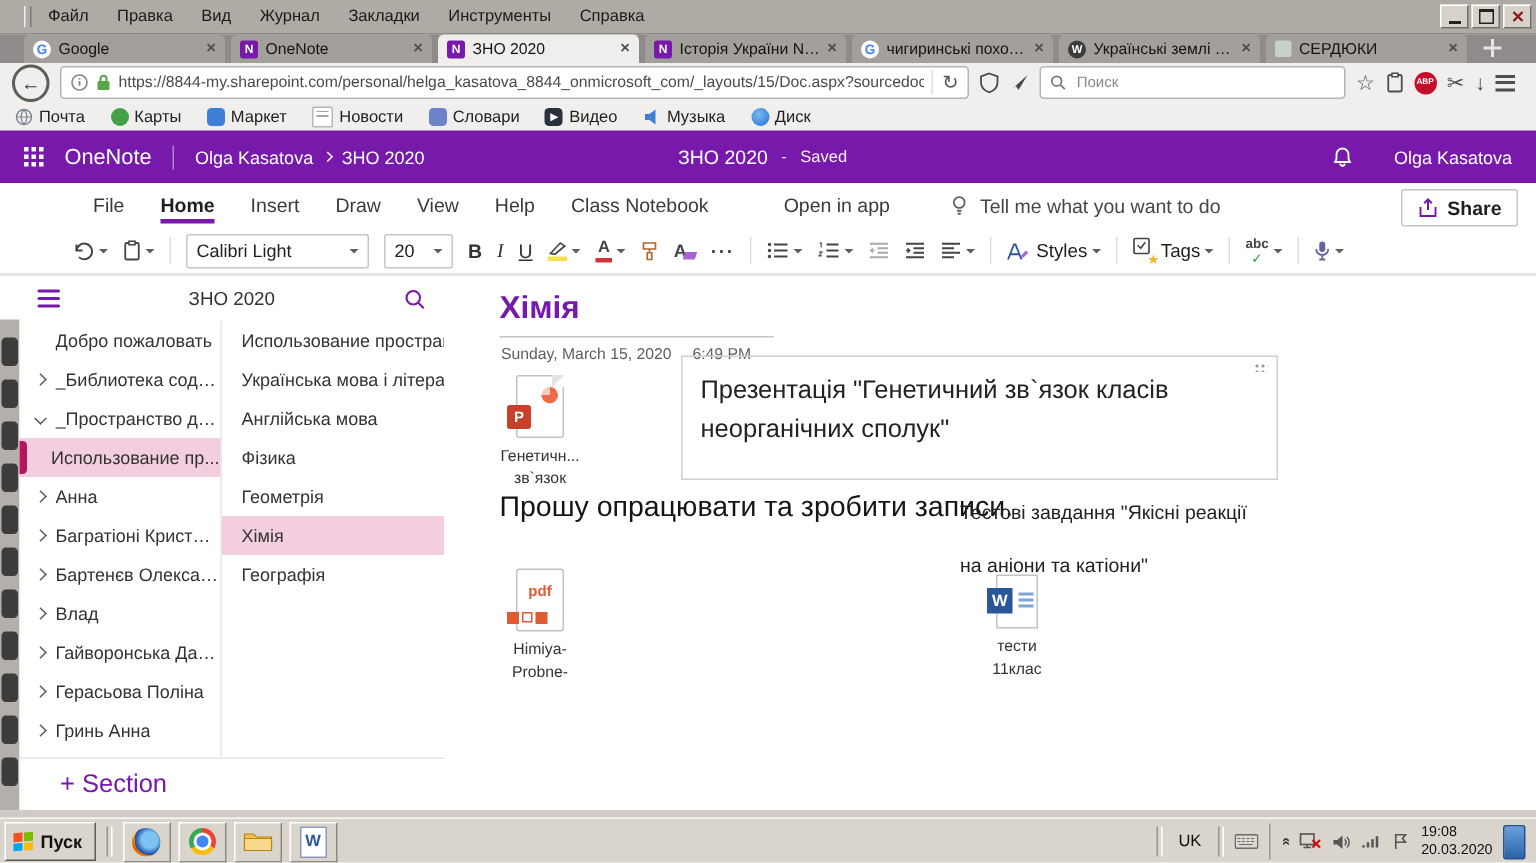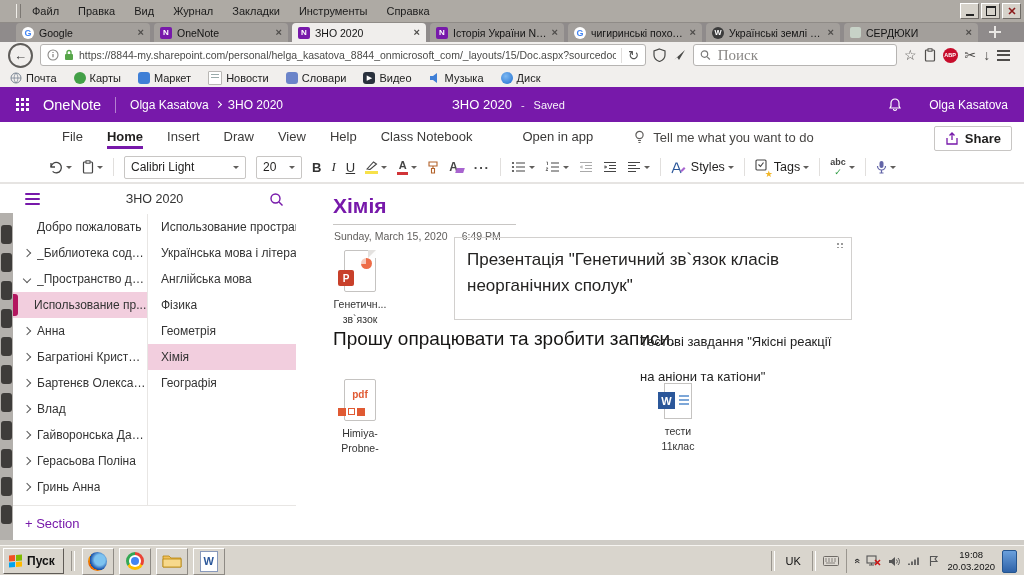--- a/index.html
+++ b/index.html
@@ -44,22 +44,22 @@
   #addrbar{top:42px;left:0;right:0;height:26px;background:#f1efed;display:flex;align-items:center;
            gap:7px;padding:0 8px;}
   .backbtn{width:21px;height:21px;border-radius:50%;border:2px solid #5f5d5a;color:#3a3a3a;font-size:13px;
            display:flex;align-items:center;justify-content:center;background:#f1efed;flex:0 0 auto;}
   .urlbox{width:592px;height:20px;background:#fff;border:1px solid #b6b4b2;border-radius:3px;display:flex;
           align-items:center;gap:5px;padding:0 6px;font-size:10.5px;color:#4a4a48;overflow:hidden;}
   .urltext{flex:1;white-space:nowrap;overflow:hidden;}
   .reloadic{color:#555;font-size:13px;border-left:1px solid #e0dedc;padding-left:6px;}
   .searchbox{width:190px;height:20px;background:#fff;border:1px solid #b6b4b2;border-radius:3px;display:flex;
              align-items:center;gap:5px;padding:0 6px;}
-  .searchbox input{border:0;outline:0;width:100%;font-size:15px;background:transparent;
-                   font-family:Liberation Serif, serif;color:#333;}
+  .searchbox input{border:0;outline:0;width:100%;font-size:10px;background:transparent;
+                   font-family:Liberation Sans, sans-serif;color:#333;}
   .searchbox input::placeholder{color:#8a8886;}
   .aicon{color:#4f4d4b;font-size:14px;line-height:1;}
   .abp{width:15px;height:15px;border-radius:50%;background:#c70d2c;color:#fff;font-size:5.5px;font-weight:700;
        display:flex;align-items:center;justify-content:center;}
   .hamb{display:flex;flex-direction:column;gap:2.5px;}
   .hamb i{width:13px;height:2px;background:#4f4d4b;}
 
   
   #bmbar{top:68px;left:0;right:0;height:19px;background:#f1efed;display:flex;align-items:center;gap:17px;
          padding-left:10px;font-size:11px;color:#222;}
@@ -148,21 +148,21 @@
       transform:rotate(-45deg);}
   .cv.down{transform:rotate(45deg);}
   .sec-row .lbl,.pg-row .lbl{white-space:nowrap;overflow:hidden;text-overflow:ellipsis;}
   .sec-row.sel{background:#f2cede;}
   .sec-row.sel::before{content:"";position:absolute;left:0;top:2px;bottom:2px;width:5px;background:#b3165f;
            border-radius:0 3px 3px 0;}
   .sec-row.sel .lbl{margin-left:12px;}
   .pg-row{height:26px;display:flex;align-items:center;font-size:12px;color:#333;padding-left:13px;}
   .pg-row.sel{background:#f2cede;}
   .navfoot{height:34px;border-top:1px solid #e8e6e4;display:flex;align-items:center;}
-  .addsec{width:134px;padding-left:12px;color:#7719aa;font-size:13px;}
+  .addsec{width:134px;padding-left:27px;color:#7719aa;font-size:17px;}
   .addpg{flex:1;padding-left:13px;color:#7719aa;font-size:12.5px;border-left:1px solid #e8e6e4;
          height:100%;display:flex;align-items:center;}
 
   
   #content{left:296px;top:184px;right:0;height:356px;background:#fff;}
   .ptitle{position:absolute;left:37px;top:10px;font-size:21px;font-weight:600;color:#7719aa;}
   .punder{position:absolute;left:37px;top:40px;width:183px;border-top:1px solid #c8c6c4;}
   .pdate{position:absolute;left:38px;top:46px;font-size:10.5px;color:#605e5c;display:flex;gap:14px;}
   .notebox{position:absolute;left:158px;top:53px;width:396px;height:81px;border:1px solid #d2d0ce;}
   .notegrip{position:absolute;top:4px;right:6px;width:9px;height:6px;
@@ -210,21 +210,21 @@
       background:conic-gradient(#ea4335 0 33%,#fbbc05 33% 66%,#34a853 66% 100%);}
   .cr::after{content:"";position:absolute;left:5px;top:5px;width:8px;height:8px;border-radius:50%;
              background:#4285f4;box-shadow:0 0 0 2px #fff;}
   .wdq{width:16px;height:19px;background:#fff;border:1px solid #8899bb;color:#2b579a;font-size:11px;
        font-weight:700;display:flex;align-items:center;justify-content:center;}
   .traywrap{margin-left:auto;display:flex;align-items:center;gap:7px;height:26px;}
   .lang{font-size:11px;color:#111;padding:0 4px;}
   .tdiv{width:2px;height:20px;border-left:1px solid #9a968f;border-right:1px solid #fff;}
   .tray{display:flex;align-items:center;gap:7px;padding:0 4px 0 7px;height:24px;}
   .chevup{transform:rotate(90deg);font-size:10px;font-weight:700;color:#333;line-height:1;}
-  .clock{text-align:center;font-size:9.5px;line-height:1.3;color:#111;white-space:nowrap;}
+  .clock{text-align:left;font-size:9.5px;line-height:1.3;color:#111;white-space:nowrap;}
   .showdesk{width:13px;height:21px;background:linear-gradient(#6aa0dc,#2e62a8);border:1px solid #24558f;
             border-radius:2px;}
 </style>
 </head>
 <body>
 
 <div id="menubar" class="abs">
   <span class="grip"></span>
   <span class="menu-item">Файл</span>
   <span class="menu-item">Правка</span>

